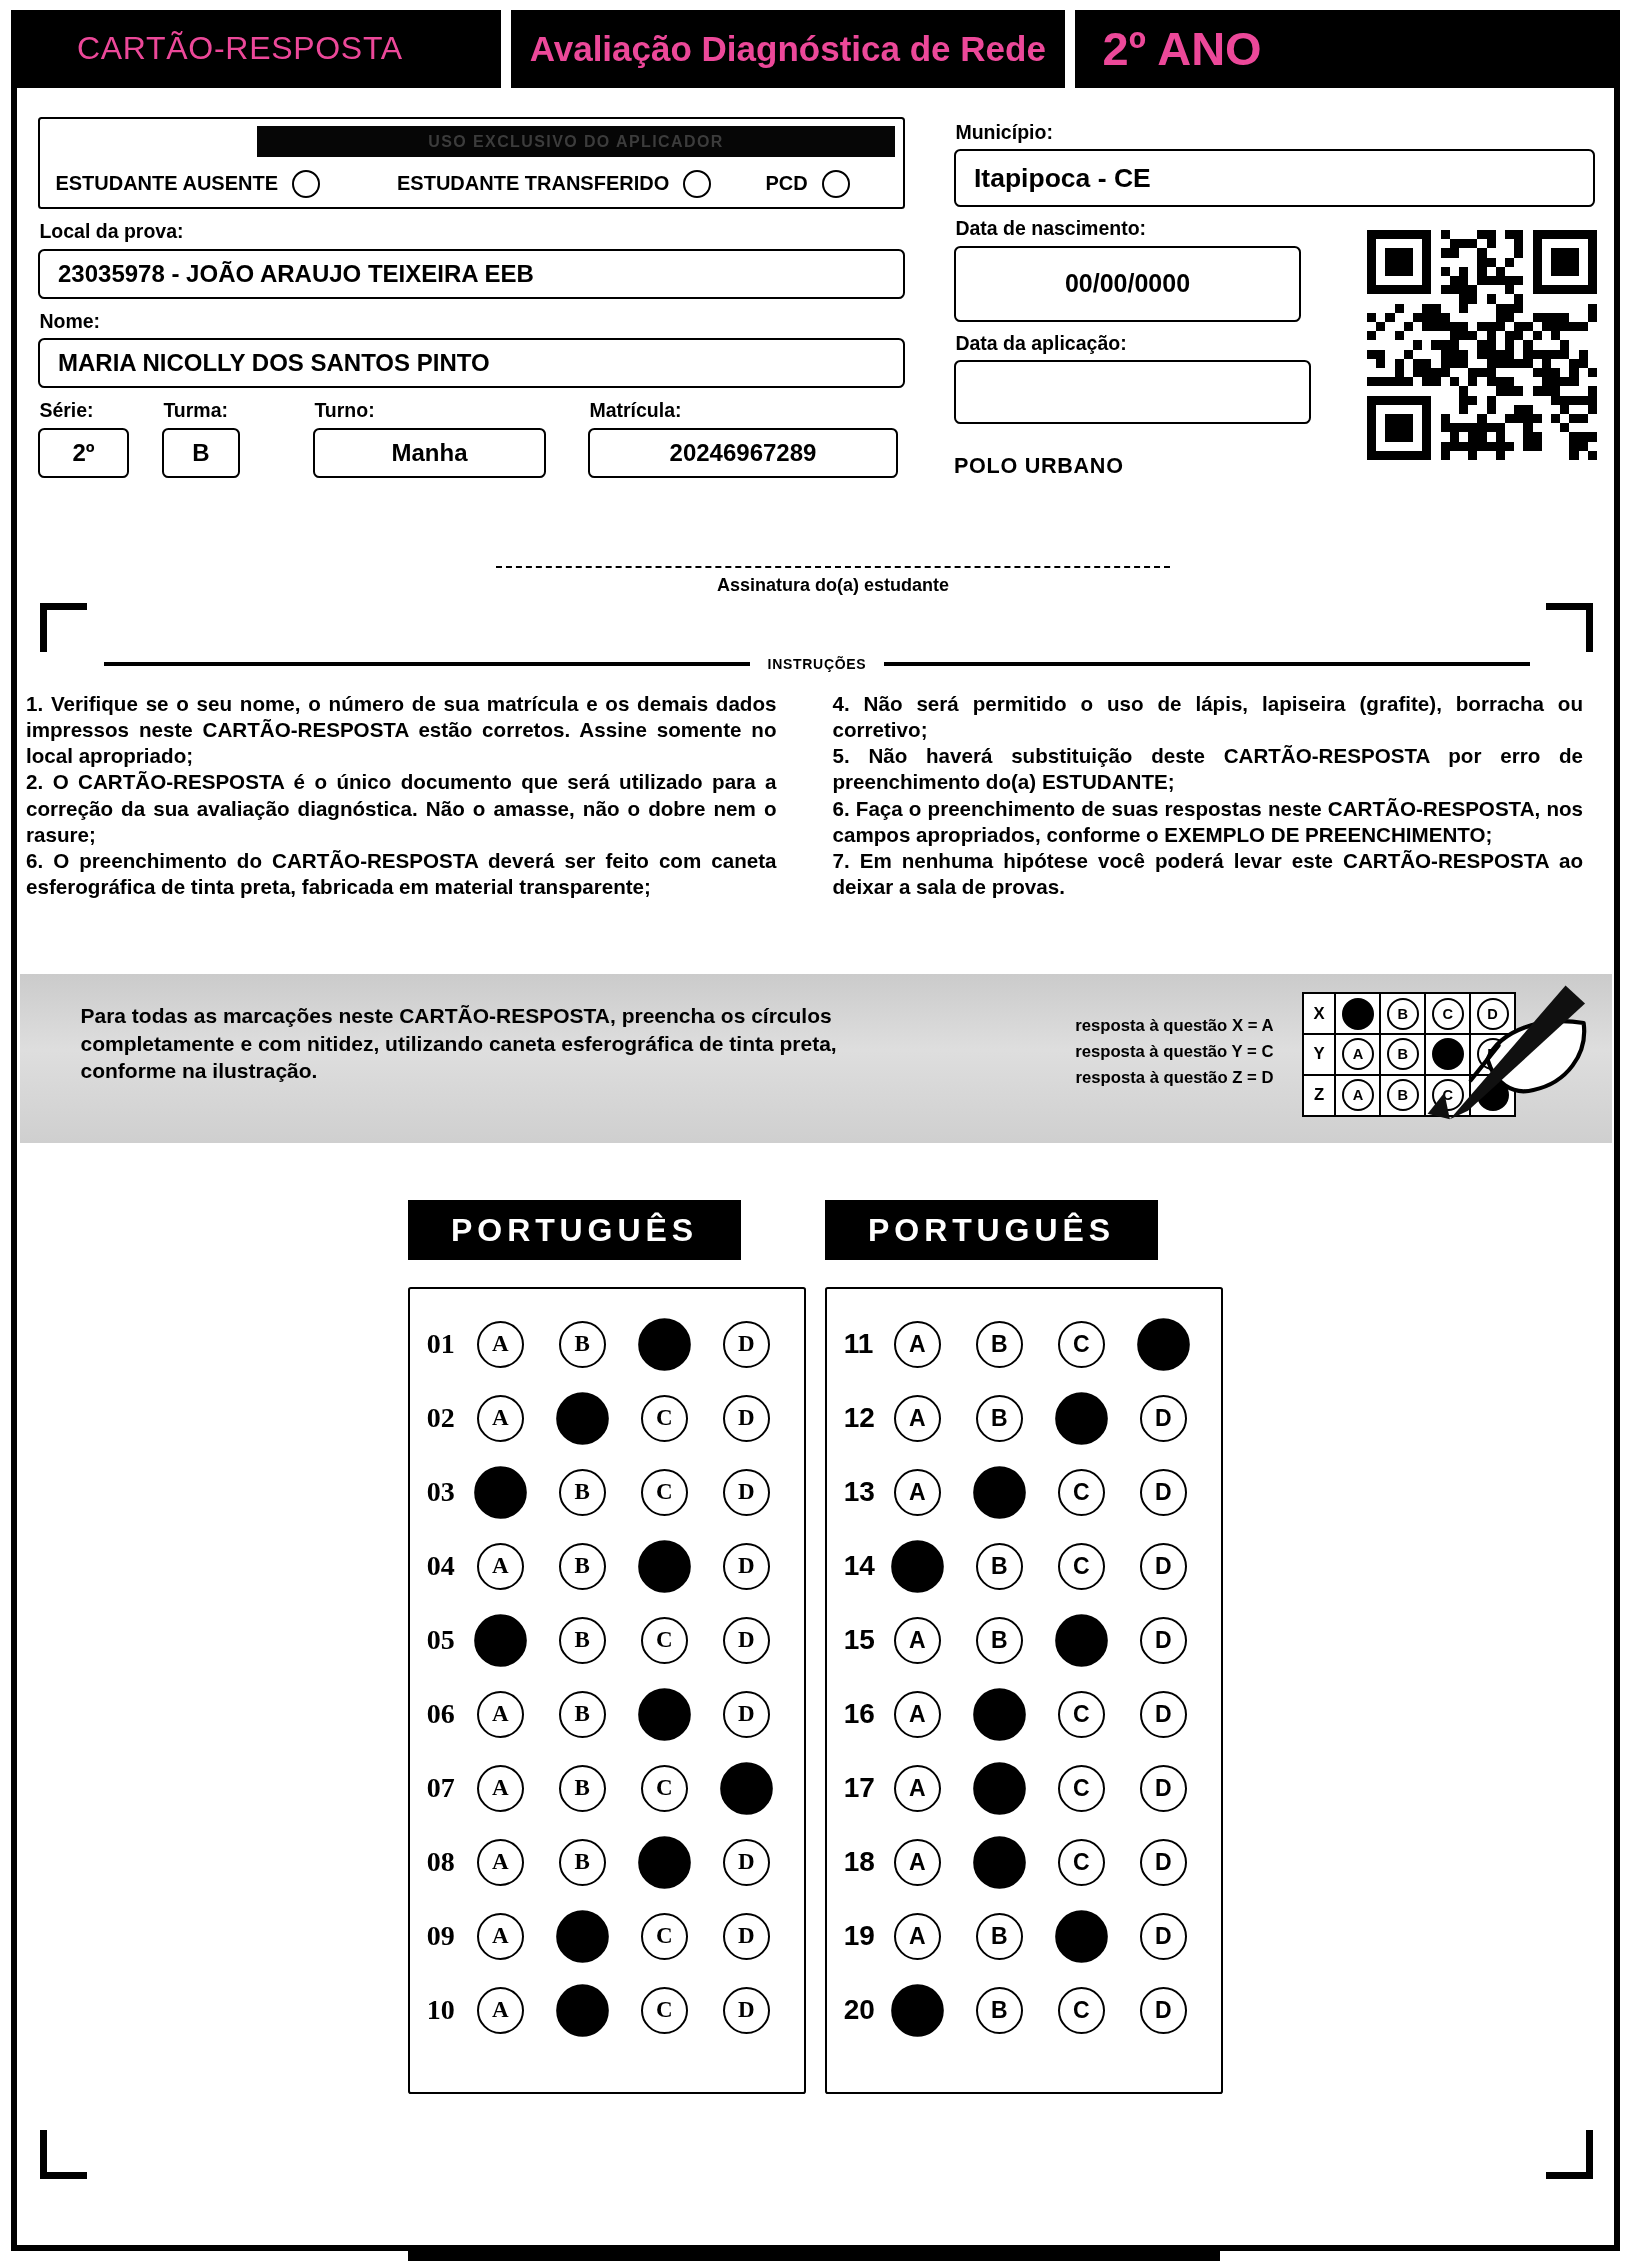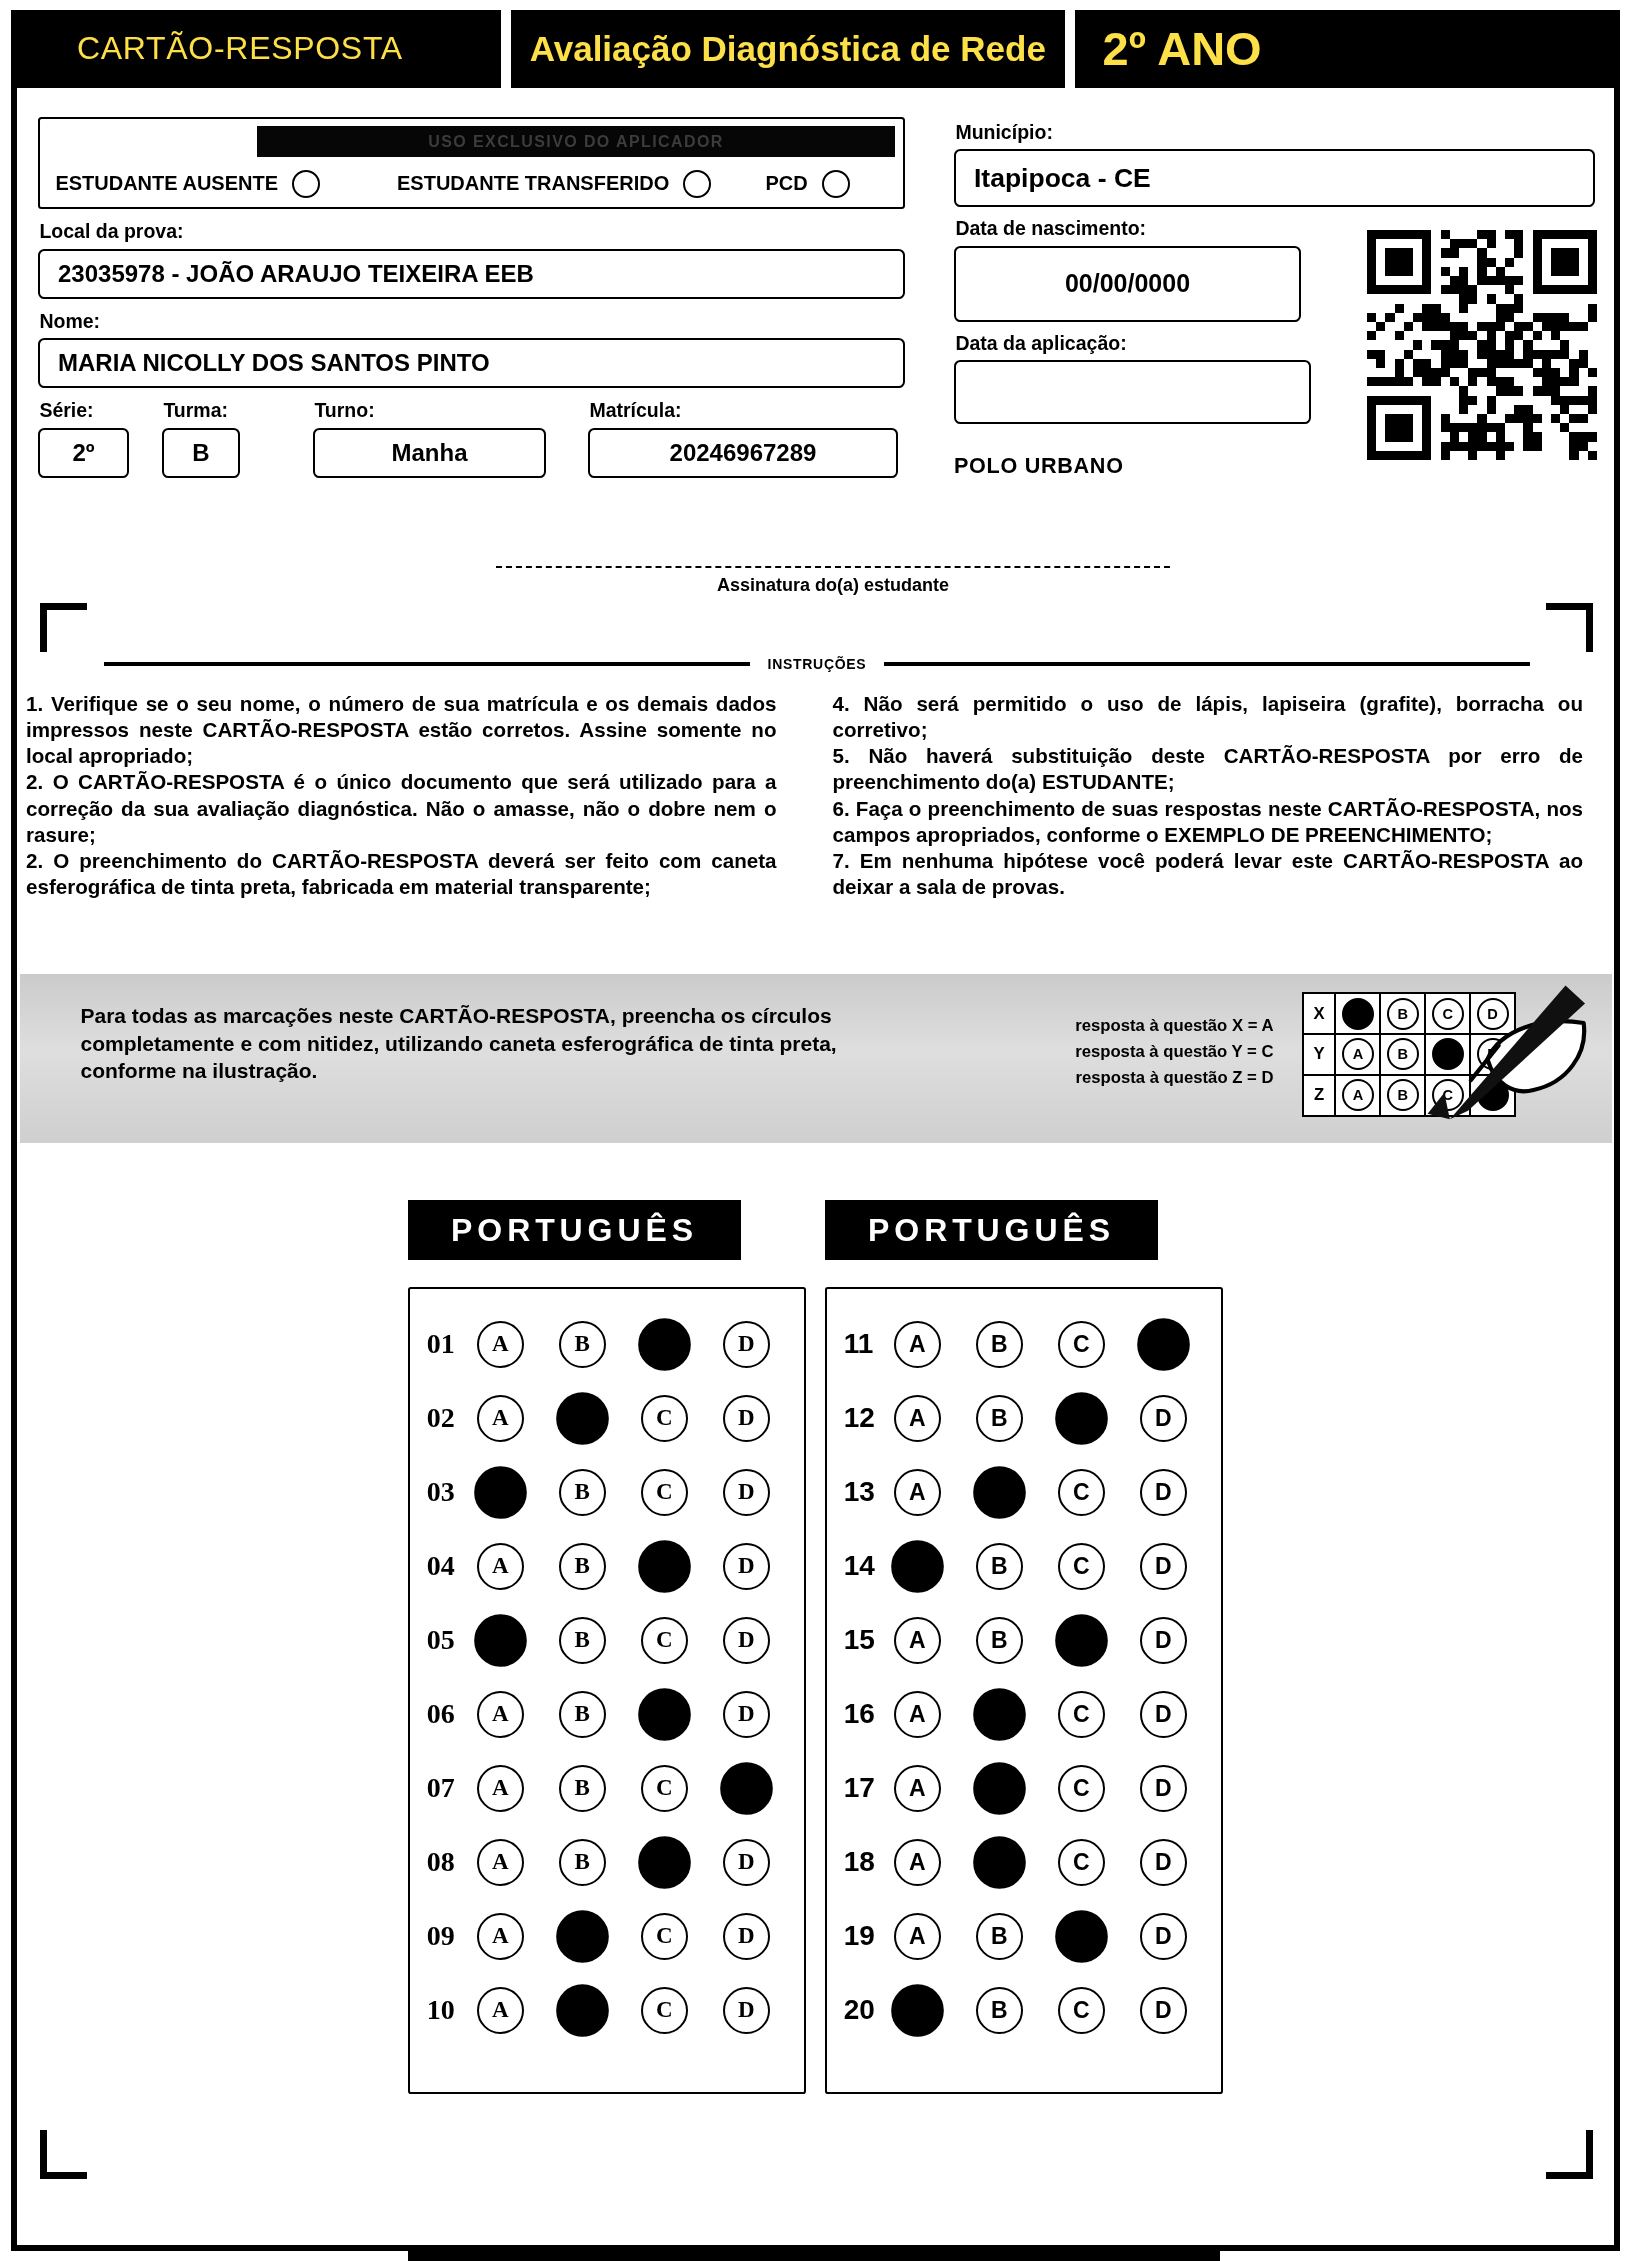--- a/index.html
+++ b/index.html
@@ -1,21 +1,21 @@
 <!DOCTYPE html>
 <html style="font-size:11px"><head>
 <meta charset="utf-8">
 <style>
   html,body{margin:0;padding:0;background:#fff;}
   .page{position:relative;width:1631px;height:2261px;background:#fff;color:#000;
         font-family:"Liberation Sans","DejaVu Sans",sans-serif;overflow:hidden;}
   .frame{position:absolute;left:11px;top:9.8px;right:11px;bottom:9.8px;border:6.3px solid #000;}
 
   .header{position:absolute;left:11px;top:9.8px;right:11px;height:78px;display:flex;z-index:2;}
-  .h-seg{background:#000;color:#fde047;display:flex;align-items:center;}
+  .h-seg{background:#000;color:#ec4899;display:flex;align-items:center;}
   .h-left{flex:0 0 424px;font-size:32px;padding-left:66px;letter-spacing:0.7px;}
   .h-gap{flex:0 0 9.8px;background:#fff;}
   .h-mid{flex:0 0 554px;font-size:35px;font-weight:bold;justify-content:center;}
   .h-right{flex:1;font-size:47px;font-weight:bold;padding-left:28px;}
 
   .student-left{position:absolute;left:38px;top:117px;width:867px;}
   .info-box{border:2.8px solid #000;border-radius:3.5px;padding:7px 8.4px 9.8px;}
   .admin-bar{height:31px;background:#060606;color:#3c3c3c;margin-left:209px;
              display:flex;align-items:center;justify-content:center;font-size:16px;
              letter-spacing:1.4px;font-weight:bold;}
@@ -417,21 +417,21 @@
   <div class="instr-head">
     <span class="rule"></span>
     <span class="instr-title">INSTRUÇÕES</span>
     <span class="rule"></span>
   </div>
 
   <div class="instr-cols">
     <div class="instr-col">
       <p>1. Verifique se o seu nome, o número de sua matrícula e os demais dados impressos neste CARTÃO-RESPOSTA estão corretos. Assine somente no local apropriado;</p>
       <p>2. O CARTÃO-RESPOSTA é o único documento que será utilizado para a correção da sua avaliação diagnóstica. Não o amasse, não o dobre nem o rasure;</p>
-      <p>2. O preenchimento do CARTÃO-RESPOSTA deverá ser feito com caneta esferográfica de tinta preta, fabricada em material transparente;</p>
+      <p>6. O preenchimento do CARTÃO-RESPOSTA deverá ser feito com caneta esferográfica de tinta preta, fabricada em material transparente;</p>
     </div>
     <div class="instr-col">
       <p>4. Não será permitido o uso de lápis, lapiseira (grafite), borracha ou corretivo;</p>
       <p>5. Não haverá substituição deste CARTÃO-RESPOSTA por erro de preenchimento do(a) ESTUDANTE;</p>
       <p>6. Faça o preenchimento de suas respostas neste CARTÃO-RESPOSTA, nos campos apropriados, conforme o EXEMPLO DE PREENCHIMENTO;</p>
       <p>7. Em nenhuma hipótese você poderá levar este CARTÃO-RESPOSTA ao deixar a sala de provas.</p>
     </div>
   </div>
 
   <div class="band">

